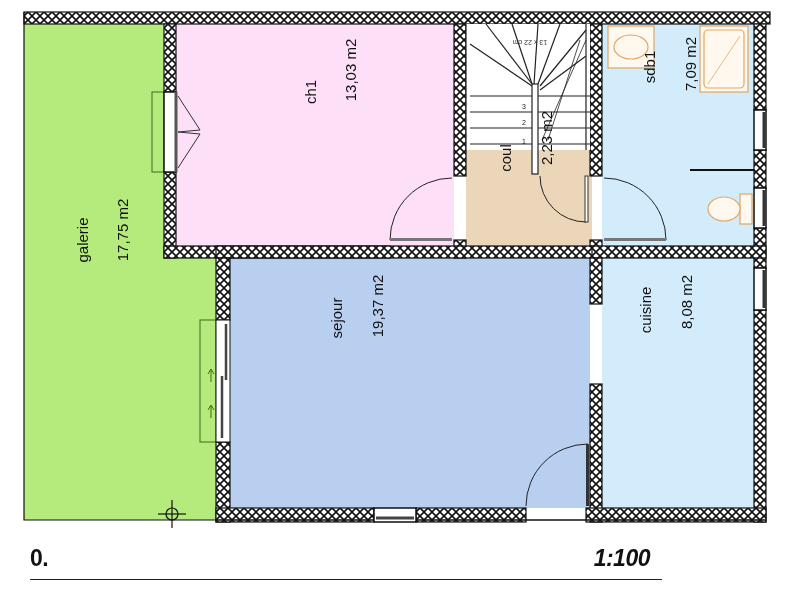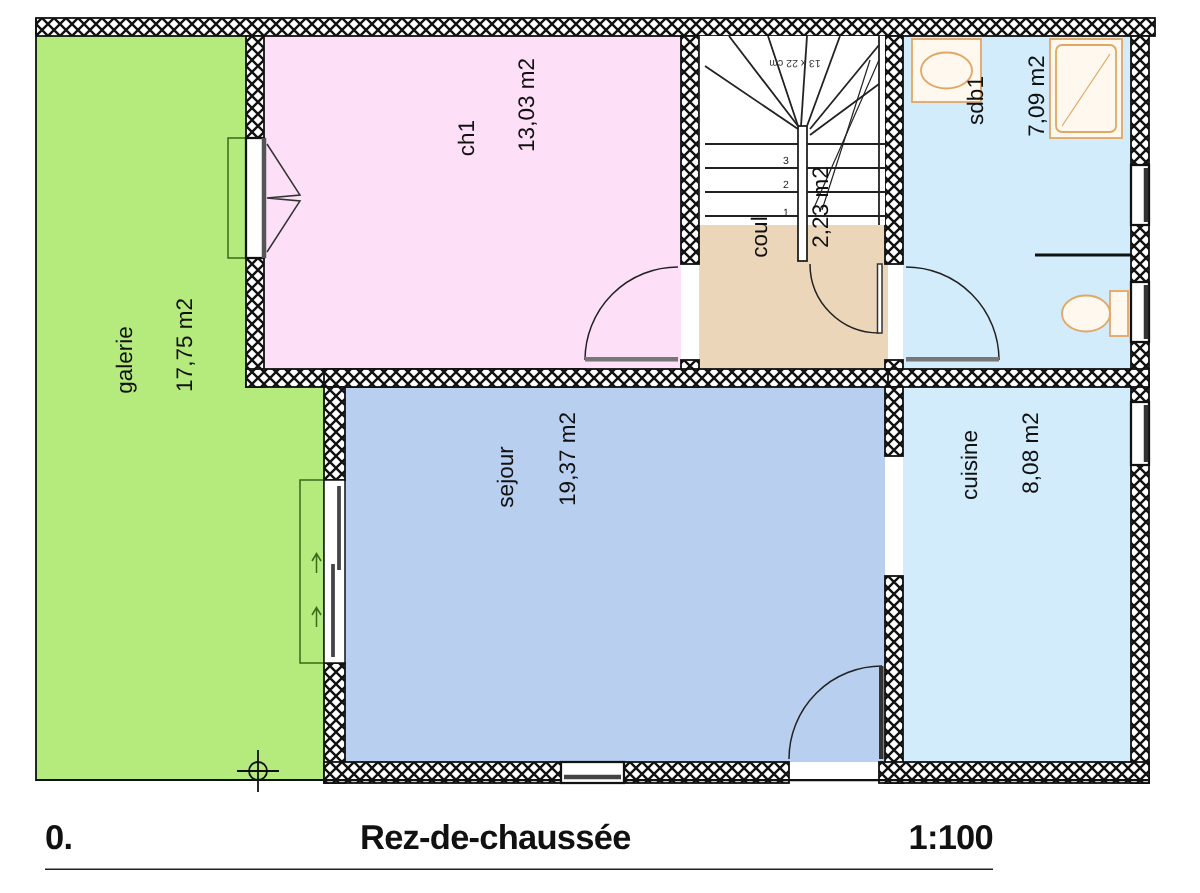--- a/index.html
+++ b/index.html
@@ -3,21 +3,21 @@
 <meta charset="utf-8">
 <style>
   html, body { margin:0; padding:0; background:#ffffff; }
   body { width:800px; height:595px; position:relative; overflow:hidden; font-family:"Liberation Sans", sans-serif; }
   #plan { position:absolute; left:0; top:0; width:800px; height:540px; }
   .room-label { font-family:"Liberation Sans", sans-serif; font-size:15px; fill:#111; }
   #title-bar { position:absolute; left:30px; top:545px; width:632px; height:34px; border-bottom:1.5px solid #222; }
   #title-bar span { position:absolute; top:0; font-family:"Liberation Sans", sans-serif; font-weight:bold; font-size:23px; color:#111; letter-spacing:-0.5px; }
   #tb-num { left:0; }
   #tb-name { left:210px; }
-  #tb-scale { right:0; }
+  #tb-scale { right:12px;font-style:italic; }
 </style>
 </head>
 <body>
 
 <svg id="plan" viewBox="0 0 800 540" xmlns="http://www.w3.org/2000/svg">
   <defs>
     <pattern id="hatch" patternUnits="userSpaceOnUse" width="8" height="8">
       <rect width="8" height="8" fill="#fff"></rect>
       <path d="M0,0 L8,8 M8,0 L0,8" stroke="#111" stroke-width="1.6"></path>
     </pattern>
@@ -179,15 +179,14 @@
     <text class="room-label" transform="translate(383,306) rotate(-90)" text-anchor="middle">19,37 m2</text>
   </g>
   <g>
     <text class="room-label" transform="translate(651,310) rotate(-90)" text-anchor="middle">cuisine</text>
     <text class="room-label" transform="translate(692,302) rotate(-90)" text-anchor="middle">8,08 m2</text>
   </g>
 </svg>
 
 <div id="title-bar">
   <span id="tb-num">0.</span>
-  <span id="tb-name">Rez-de-chaussée</span>
   <span id="tb-scale">1:100</span>
 </div>
 
 </body></html>

